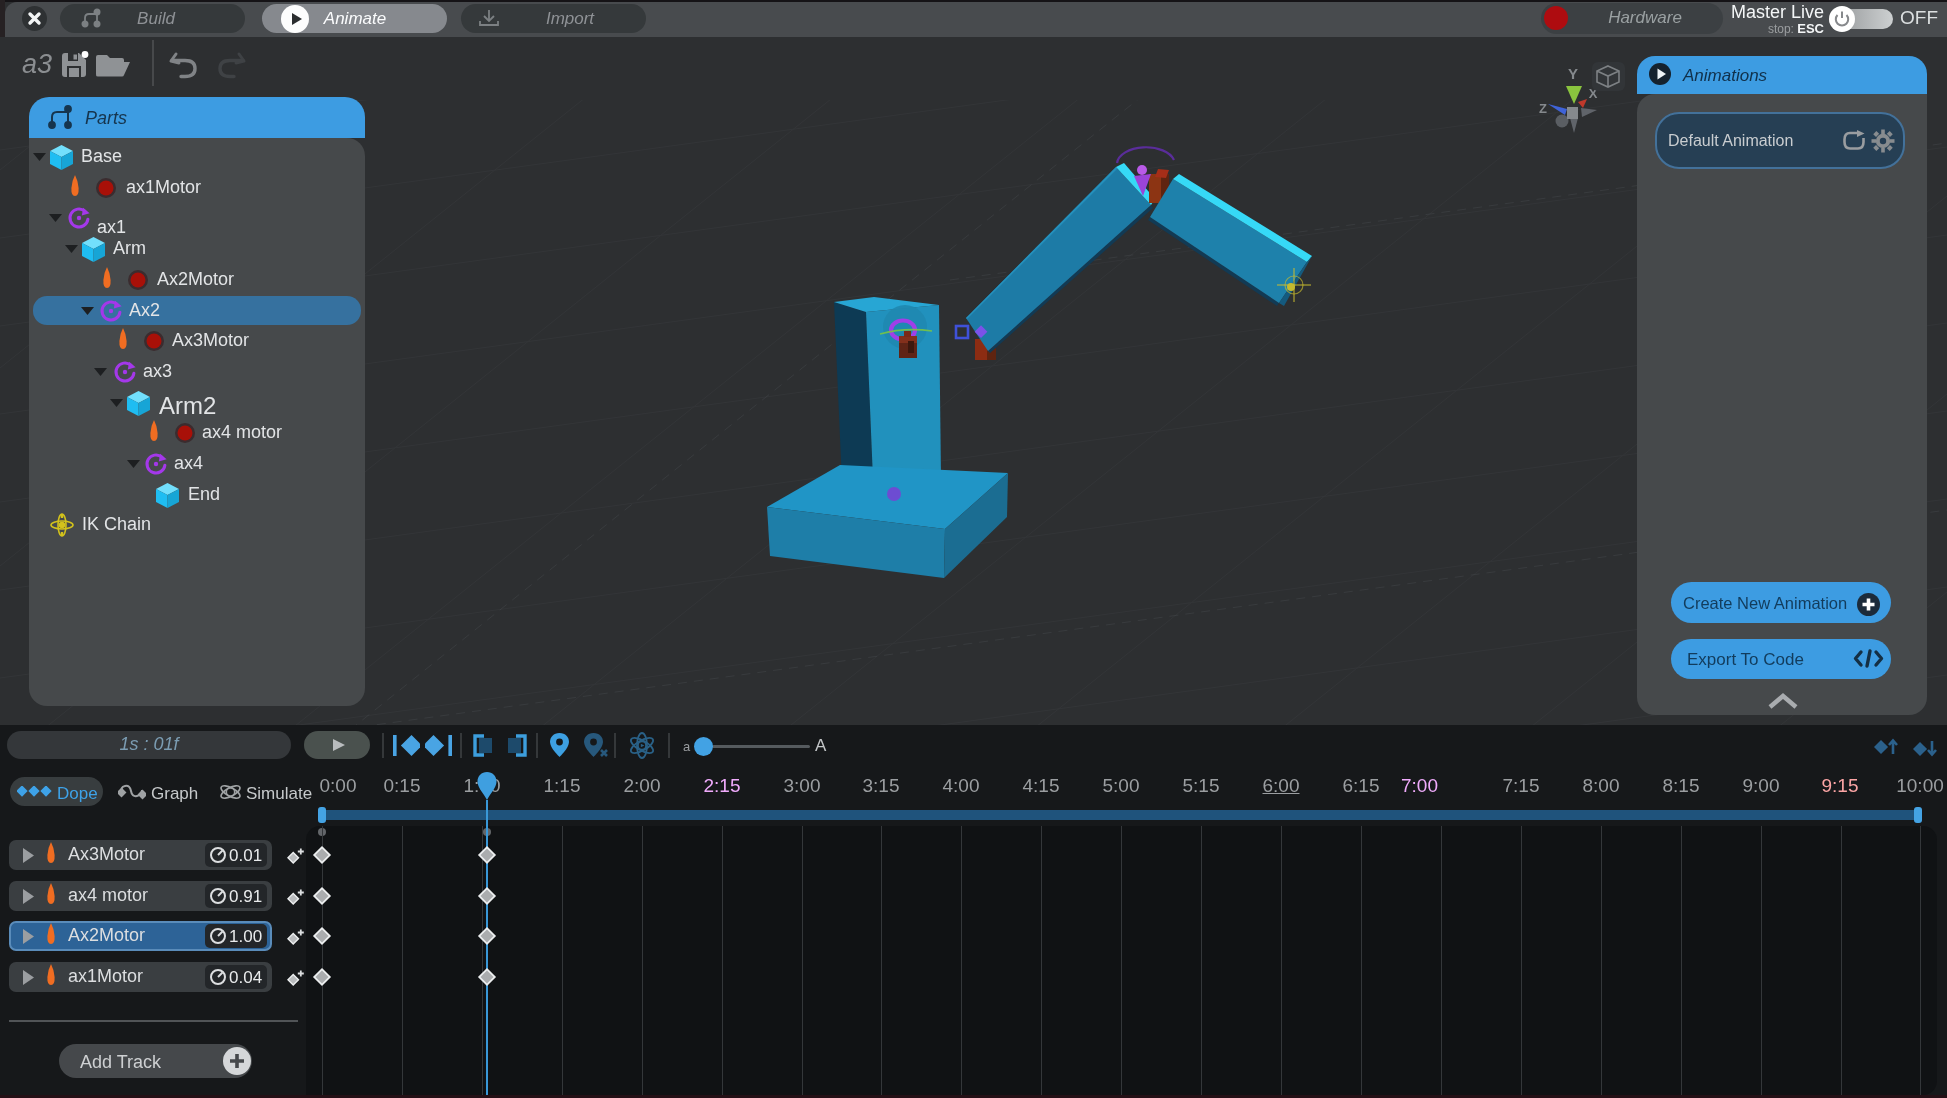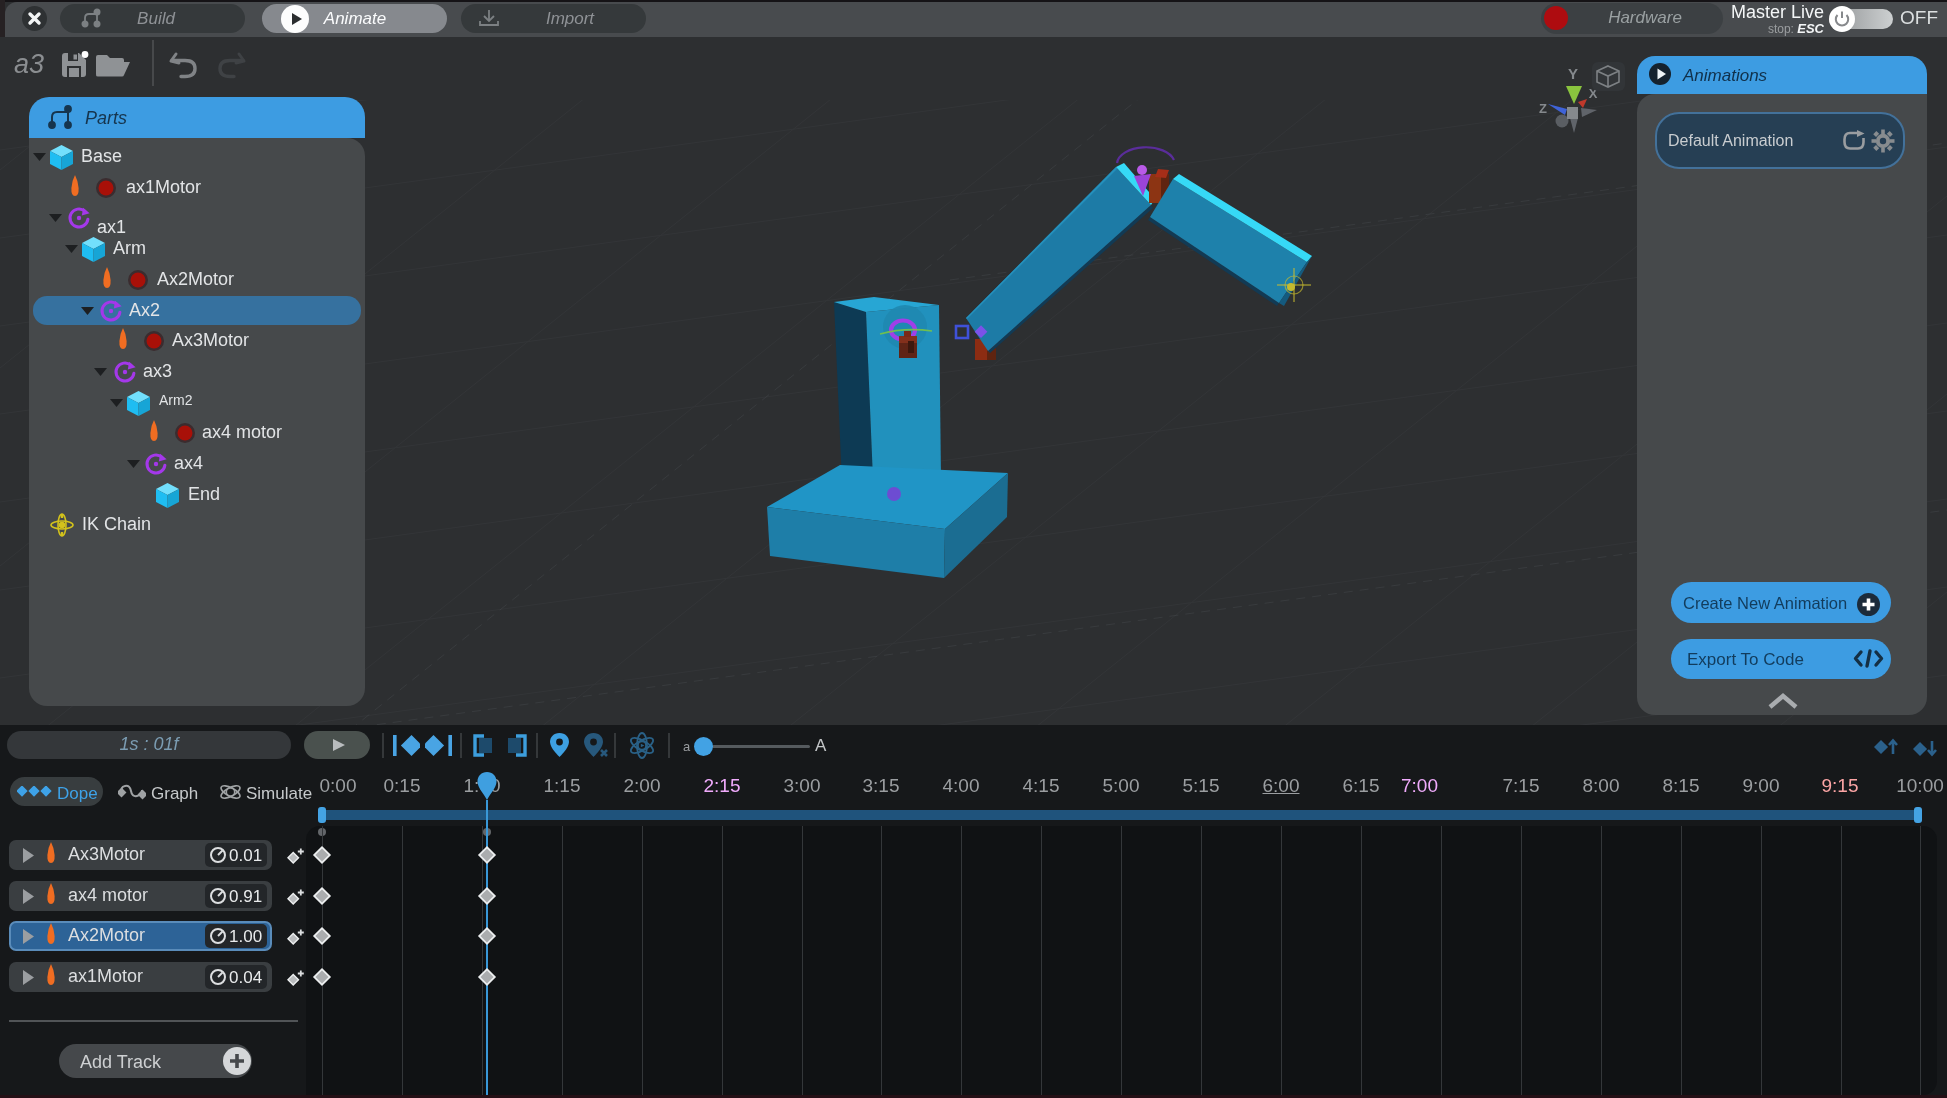--- a/index.html
+++ b/index.html
@@ -133,33 +133,33 @@
 <svg class="abs" style="left:477px;top:8px;" width="24" height="21" viewBox="0 0 24 21">
  <g stroke="#7c8083" stroke-width="1.8" fill="none">
       <path d="M12 2 L12 12 M7 8 L12 13 L17 8 M3 13 L3 17 L21 17 L21 13"></path>
     </g>
   </svg>
 <div class="abs it" style="left:510px;top:9px;width:120px;text-align:center;font-size:17px;color:#8f9296;">Import</div>
 <div class="abs" style="left:1541px;top:3px;width:182px;height:31px;border-radius:16px;background:#3c4043;"></div>
 <div class="abs" style="left:1544px;top:6px;width:24px;height:24px;border-radius:50%;background:#ae0c10;"></div>
 <div class="abs it" style="left:1585px;top:8px;width:120px;text-align:center;font-size:17px;color:#9aa0a2;">Hardware</div>
 <div class="abs" style="left:1714px;top:2px;width:110px;text-align:right;font-size:18px;color:#f4f6f7;font-weight:500;white-space:nowrap;">Master Live</div>
-<div class="abs" style="left:1724px;top:21px;width:100px;text-align:right;font-size:12px;color:#9b9ea0;white-space:nowrap;">stop: <span style="color:#f4f6f7;font-weight:bold;font-size:13px;font-style:italic;">ESC</span></div>
+<div class="abs" style="left:1724px;top:21px;width:100px;text-align:right;font-size:12px;color:#9b9ea0;white-space:nowrap;">stop: <span style="color:#f4f6f7;font-weight:bold;font-size:13px;">ESC</span></div>
 <div class="abs" style="left:1829px;top:9px;width:64px;height:20px;border-radius:10px;background:linear-gradient(90deg,#8f9294,#cdd0d1);"></div>
 <div class="abs" style="left:1829px;top:6px;width:26px;height:26px;border-radius:50%;background:#ffffff;">
  <svg width="26" height="26" viewBox="0 0 26 26">
       <g stroke="#87898c" stroke-width="2" fill="none">
         <path d="M8.5 9 A6.2 6.2 0 1 0 17.5 9"></path>
         <line x1="13" y1="5.5" x2="13" y2="12"></line>
       </g>
     </svg>
   </div>
 <div class="abs" style="left:1900px;top:7px;font-size:19px;color:#dcdfe0;">OFF</div>
 
-<div class="abs it" style="left:14px;top:49px;font-size:27px;color:#8b8e91;">a3</div>
+<div class="abs it" style="left:22px;top:49px;font-size:27px;color:#8b8e91;">a3</div>
 <svg class="abs" style="left:59px;top:50px;" width="32" height="30" viewBox="0 0 32 30">
  <path d="M3 6 Q3 3 6 3 L20 3 L27 10 L27 24 Q27 27 24 27 L6 27 Q3 27 3 24 Z" fill="#8f9295"></path>
  <rect x="9" y="3" width="10" height="8" fill="#2d2f31"></rect>
     <rect x="14.5" y="4.5" width="3.5" height="5" fill="#8f9295"></rect>
  <rect x="8" y="16" width="14" height="11" fill="#2d2f31"></rect>
     <rect x="10" y="18" width="10" height="9" fill="#8f9295"></rect>
  <circle cx="26" cy="4.5" r="3.4" fill="#ffffff"></circle>
   </svg>
 <svg class="abs" style="left:94px;top:53px;" width="38" height="26" viewBox="0 0 38 26">
  <path d="M2 22 L2 4 Q2 2 4 2 L13 2 L16 5 L28 5 Q30 5 30 7 L30 9" fill="#8f9295"></path>
@@ -259,21 +259,21 @@
   </svg>
 <div class="abs" style="left:143px;top:360.9px;font-size:18px;color:#e2e4e6;">ax3</div>
 <svg class="abs" style="left:110px;top:398.6px;" width="13" height="9">
     <polygon points="0,0 13,0 6.5,8" fill="#1d1f21"></polygon>
   </svg>
 <svg class="abs" style="left:127px;top:390.6px;" width="23" height="25" viewBox="0 0 23 25">
     <polygon points="11.5,0 23,6 11.5,12 0,6" fill="#72dffc"></polygon>
     <polygon points="0,6 11.5,12 11.5,25 0,19" fill="#1fbdf2"></polygon>
     <polygon points="23,6 11.5,12 11.5,25 23,19" fill="#17a5d6"></polygon>
   </svg>
-<div class="abs" style="left:159px;top:391.6px;font-size:14px;color:#e2e4e6;">Arm2</div>
+<div class="abs" style="left:159px;top:391.6px;font-size:24px;color:#e2e4e6;">Arm2</div>
 <svg class="abs" style="left:148px;top:420.3px;" width="12" height="24" viewBox="0 0 12 24">
     <path d="M6 0 Q9.2 6 9.6 13 Q10 21 6 21 Q2 21 2.4 13 Q2.8 6 6 0 Z" fill="#f06d22"></path>
   </svg>
 <svg class="abs" style="left:174px;top:422.3px;" width="22" height="22" viewBox="0 0 22 22">
     <circle cx="11" cy="11" r="10" fill="#3b2c2f"></circle>
     <circle cx="11" cy="11" r="7.5" fill="#a81008"></circle>
   </svg>
 <div class="abs" style="left:202px;top:422.3px;font-size:18px;color:#e2e4e6;">ax4 motor</div>
 <svg class="abs" style="left:127px;top:460.0px;" width="13" height="9">
     <polygon points="0,0 13,0 6.5,8" fill="#1d1f21"></polygon>

